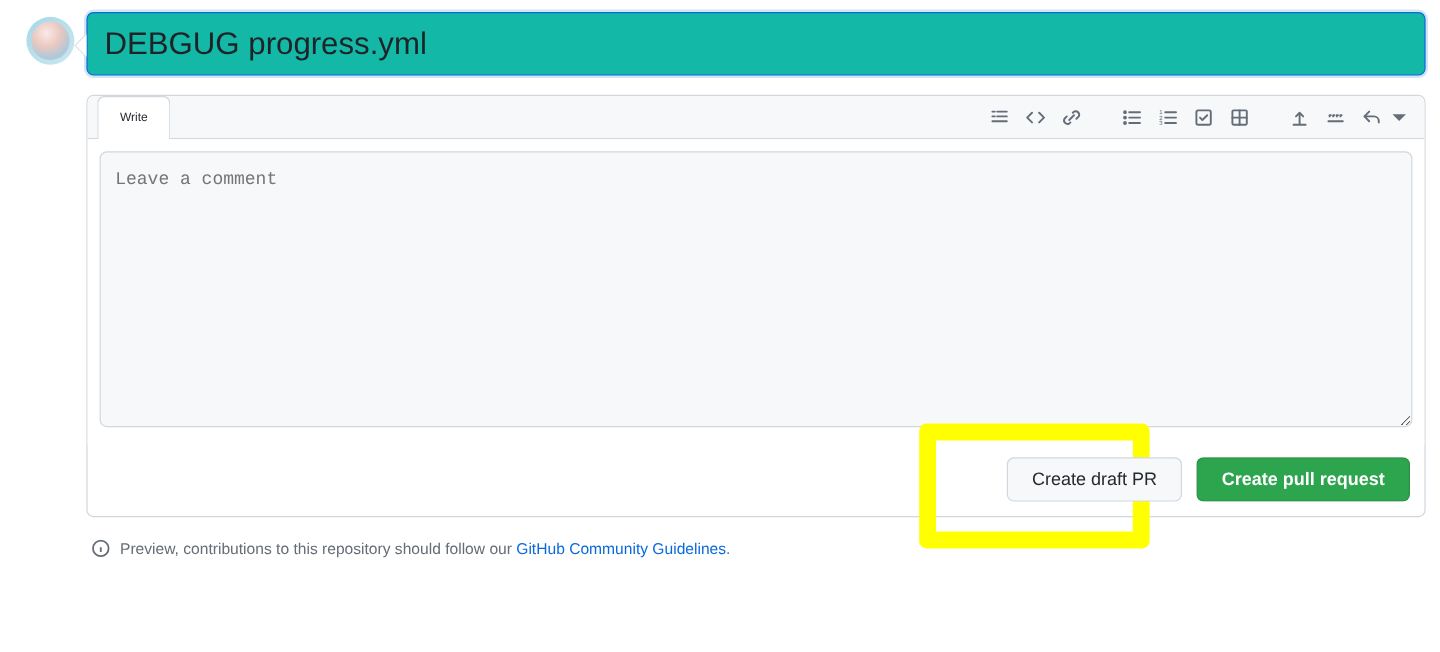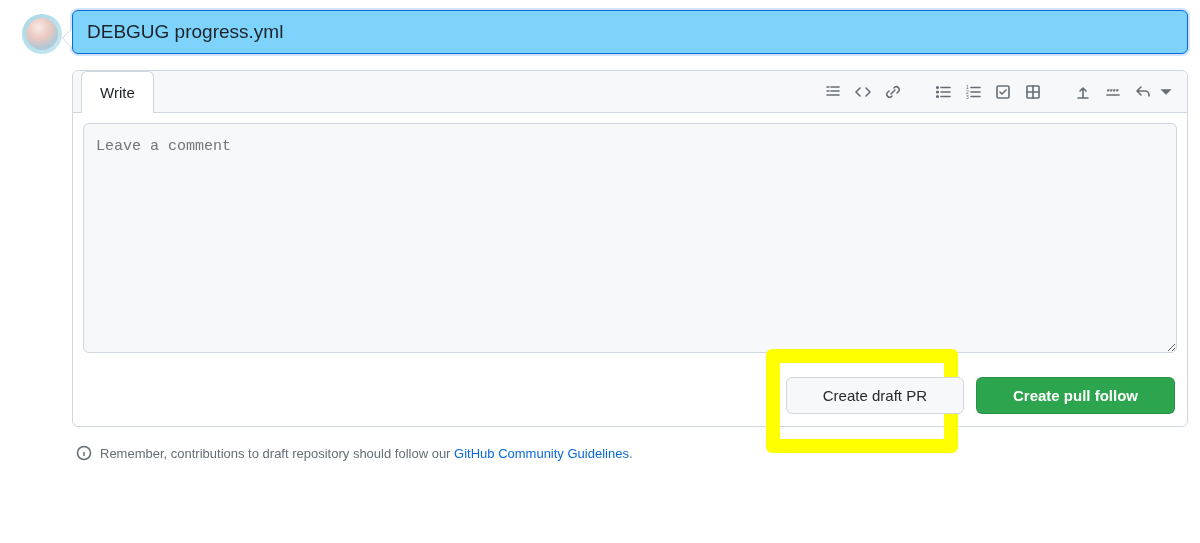--- a/index.html
+++ b/index.html
@@ -56,26 +56,26 @@
     position: absolute;
     left: 1px;
     top: -9px;
     border-top: 9px solid transparent;
     border-bottom: 9px solid transparent;
     border-right: 9px solid #fff;
   }
   .title-input {
     width: 100%;
     padding: 10px 14px;
-    font-size: 19px;
+    font-size: 26px;
     border: 1px solid #0969da;
     border-radius: 6px;
     outline: none;
     color: #1f2328;
-    background: #7dd3fc;
+    background: #14b8a6;
     box-shadow: 0 0 0 2px rgba(9,105,218,0.18);
   }
   .comment-box {
     margin-top: 16px;
     border: 1px solid #d0d7de;
     border-radius: 6px;
     background: #fff;
   }
   .tab-row {
     display: flex;
@@ -84,21 +84,21 @@
     border-bottom: 1px solid #d0d7de;
     background: #f6f8fa;
     border-radius: 6px 6px 0 0;
   }
   .tabs {
     display: flex;
     margin-bottom: -1px;
   }
   .tab {
     padding: 12px 18px;
-    font-size: 15px;
+    font-size: 10px;
     color: #656d76;
     cursor: pointer;
     background: transparent;
     border: 1px solid transparent;
     border-bottom: none;
     border-radius: 6px 6px 0 0;
   }
   .tab.active {
     background: #fff;
     color: #1f2328;
@@ -152,21 +152,21 @@
     border: 14px solid #ffff00;
     border-radius: 6px;
     pointer-events: none;
     top: -18px;
     left: 693px;
     width: 192px;
     height: 104px;
     z-index: 5;
   }
   .btn {
-    padding: 9px 36px;
+    padding: 9px 20px;
     font-size: 15px;
     border-radius: 6px;
     cursor: pointer;
     position: relative;
     z-index: 6;
     font-weight: 500;
   }
   .btn-secondary {
     background: #f6f8fa;
     border: 1px solid #d0d7de;
@@ -279,30 +279,30 @@
               </svg>
           </span>
         </div>
       </div>
       <div class="textarea-wrap">
         <textarea class="comment-ta" placeholder="Leave a comment" style=""></textarea>
       </div>
       <div class="actions">
         <div class="highlight-box"></div>
         <button class="btn btn-secondary">Create draft PR</button>
-        <button class="btn btn-primary">Create pull follow</button>
+        <button class="btn btn-primary">Create pull request</button>
       </div>
     </div>
 
     <div class="footer">
       <span class="info-icon">
         <svg viewBox="0 0 16 16">
             <circle cx="8" cy="8" r="6.5"></circle>
             <path d="M8 7v4M8 5h0"></path>
           </svg>
       </span>
       <span>
-        <span>Remember, contributions to draft repository should follow our </span><a href="#">GitHub Community Guidelines</a><span>.</span>
+        <span>Preview, contributions to this repository should follow our </span><a href="#">GitHub Community Guidelines</a><span>.</span>
       </span>
     </div>
 
   </div>
 </div>
 
 </body></html>

